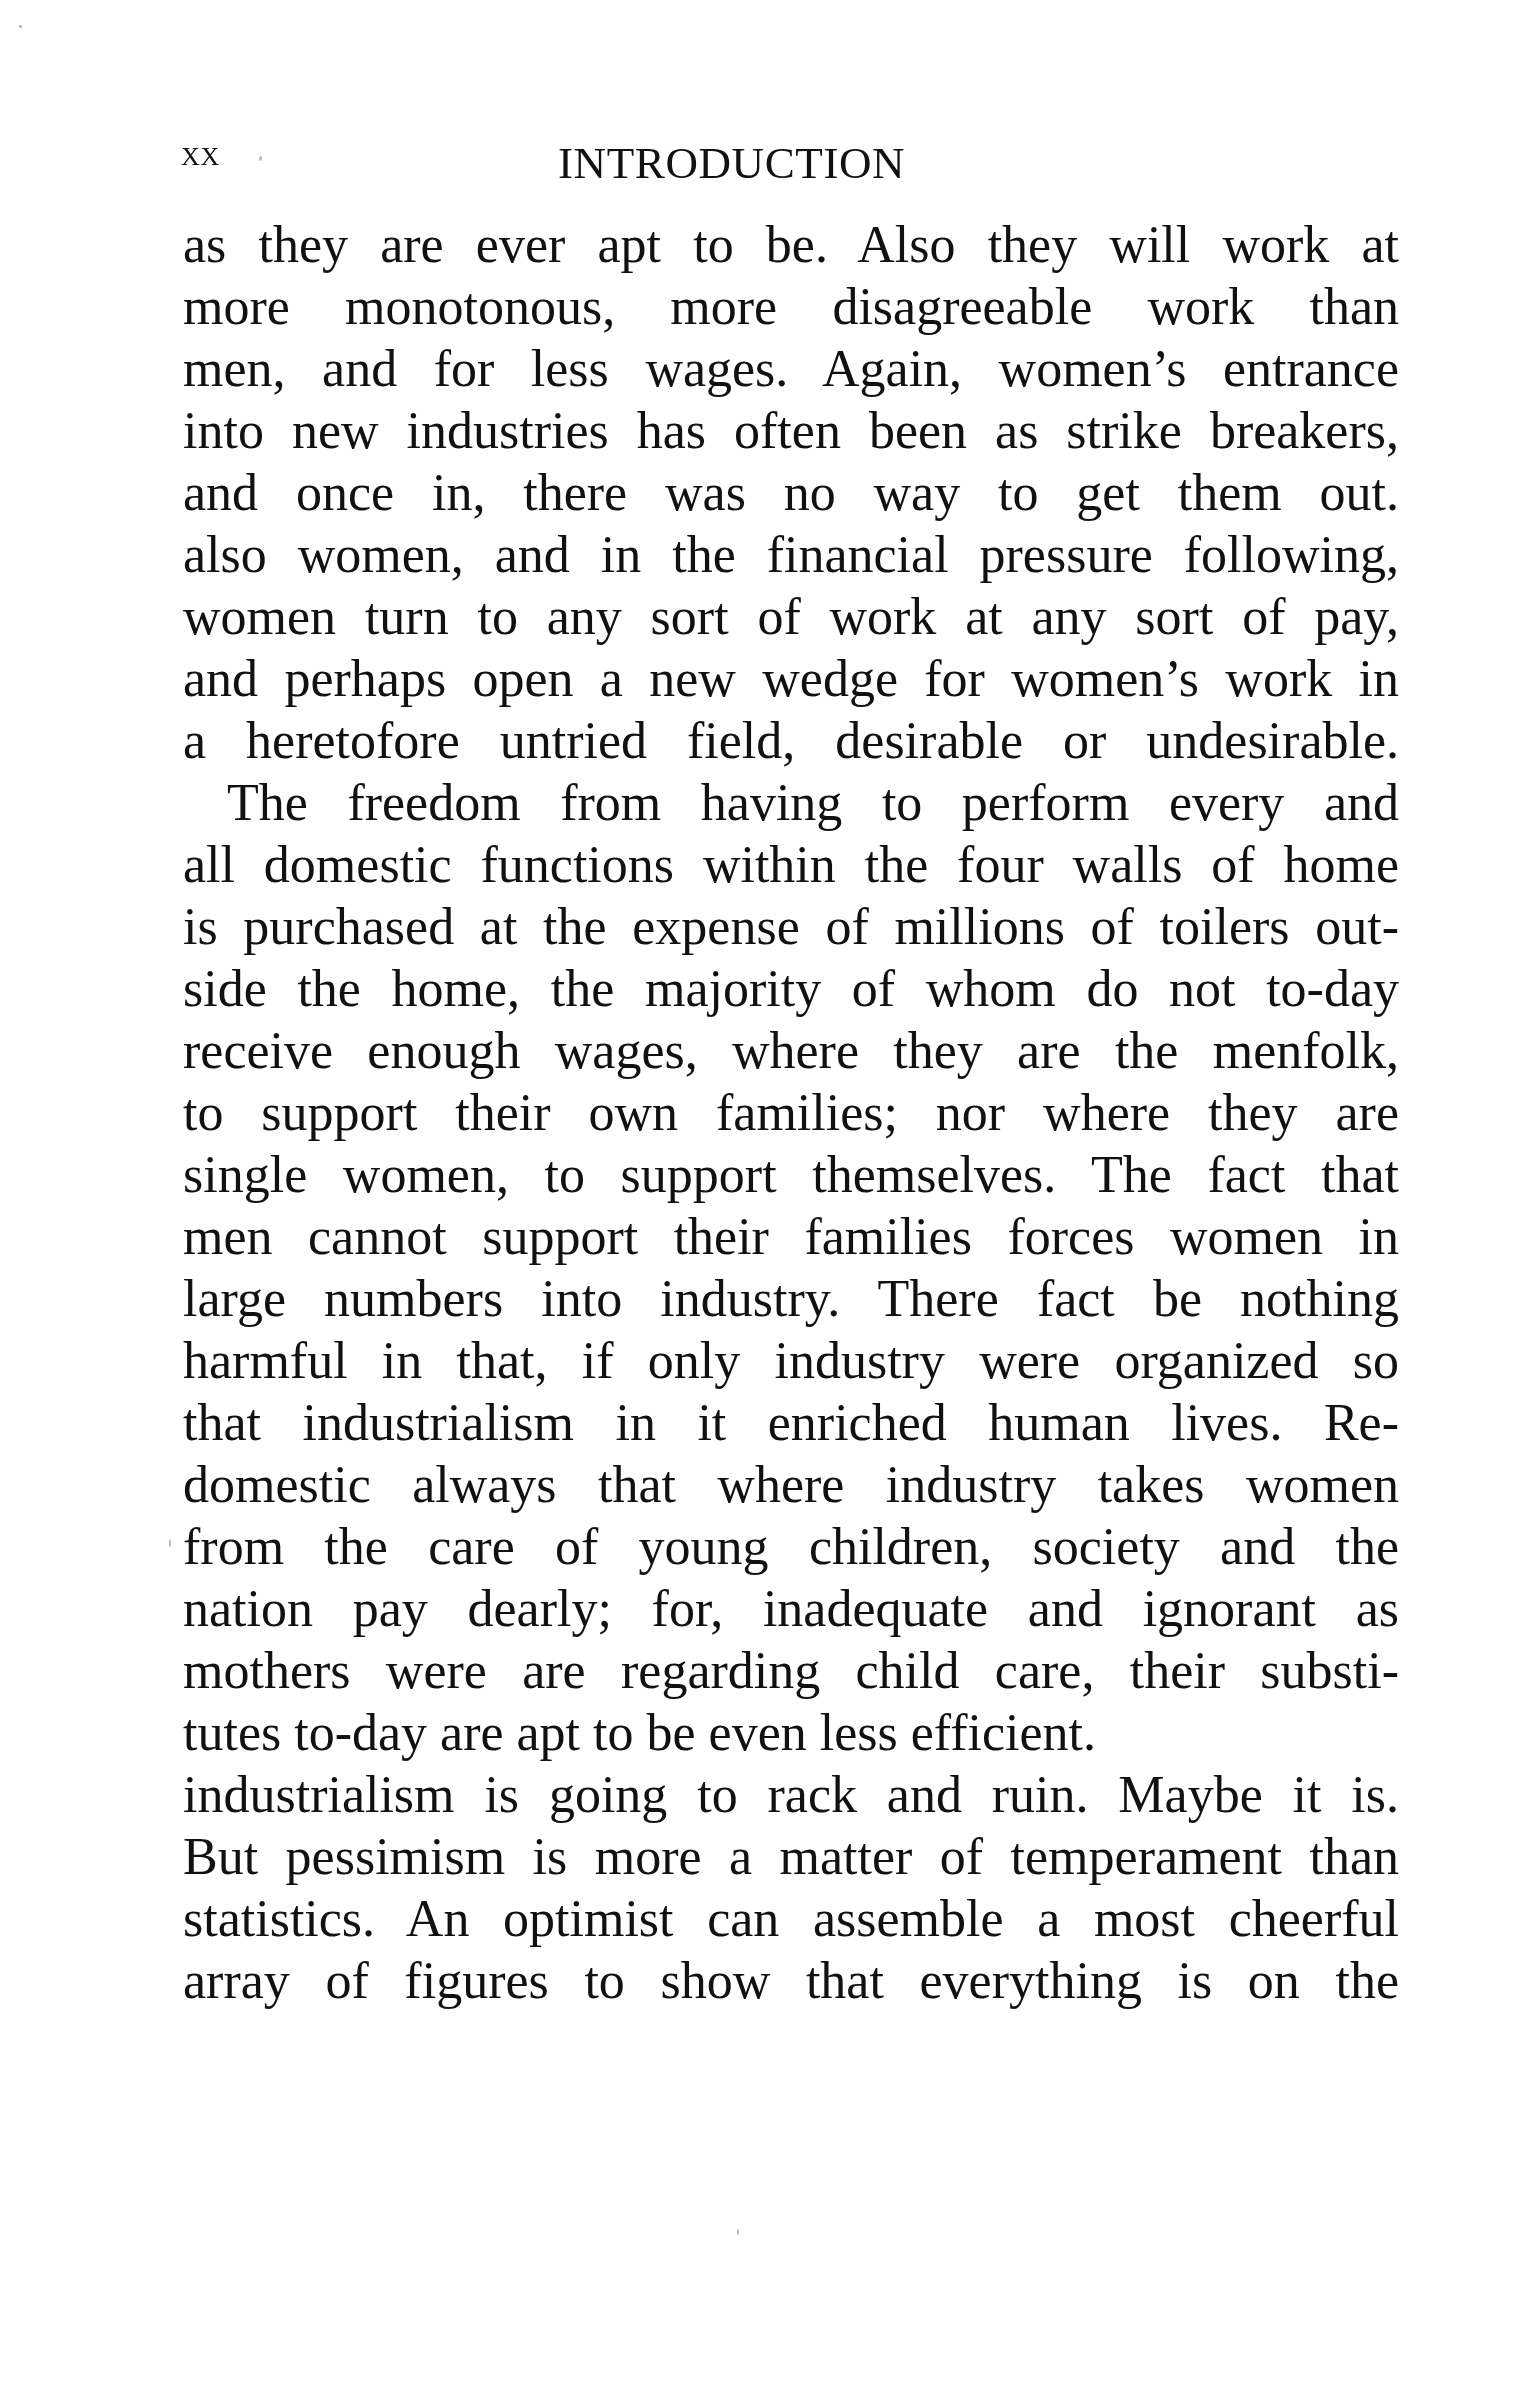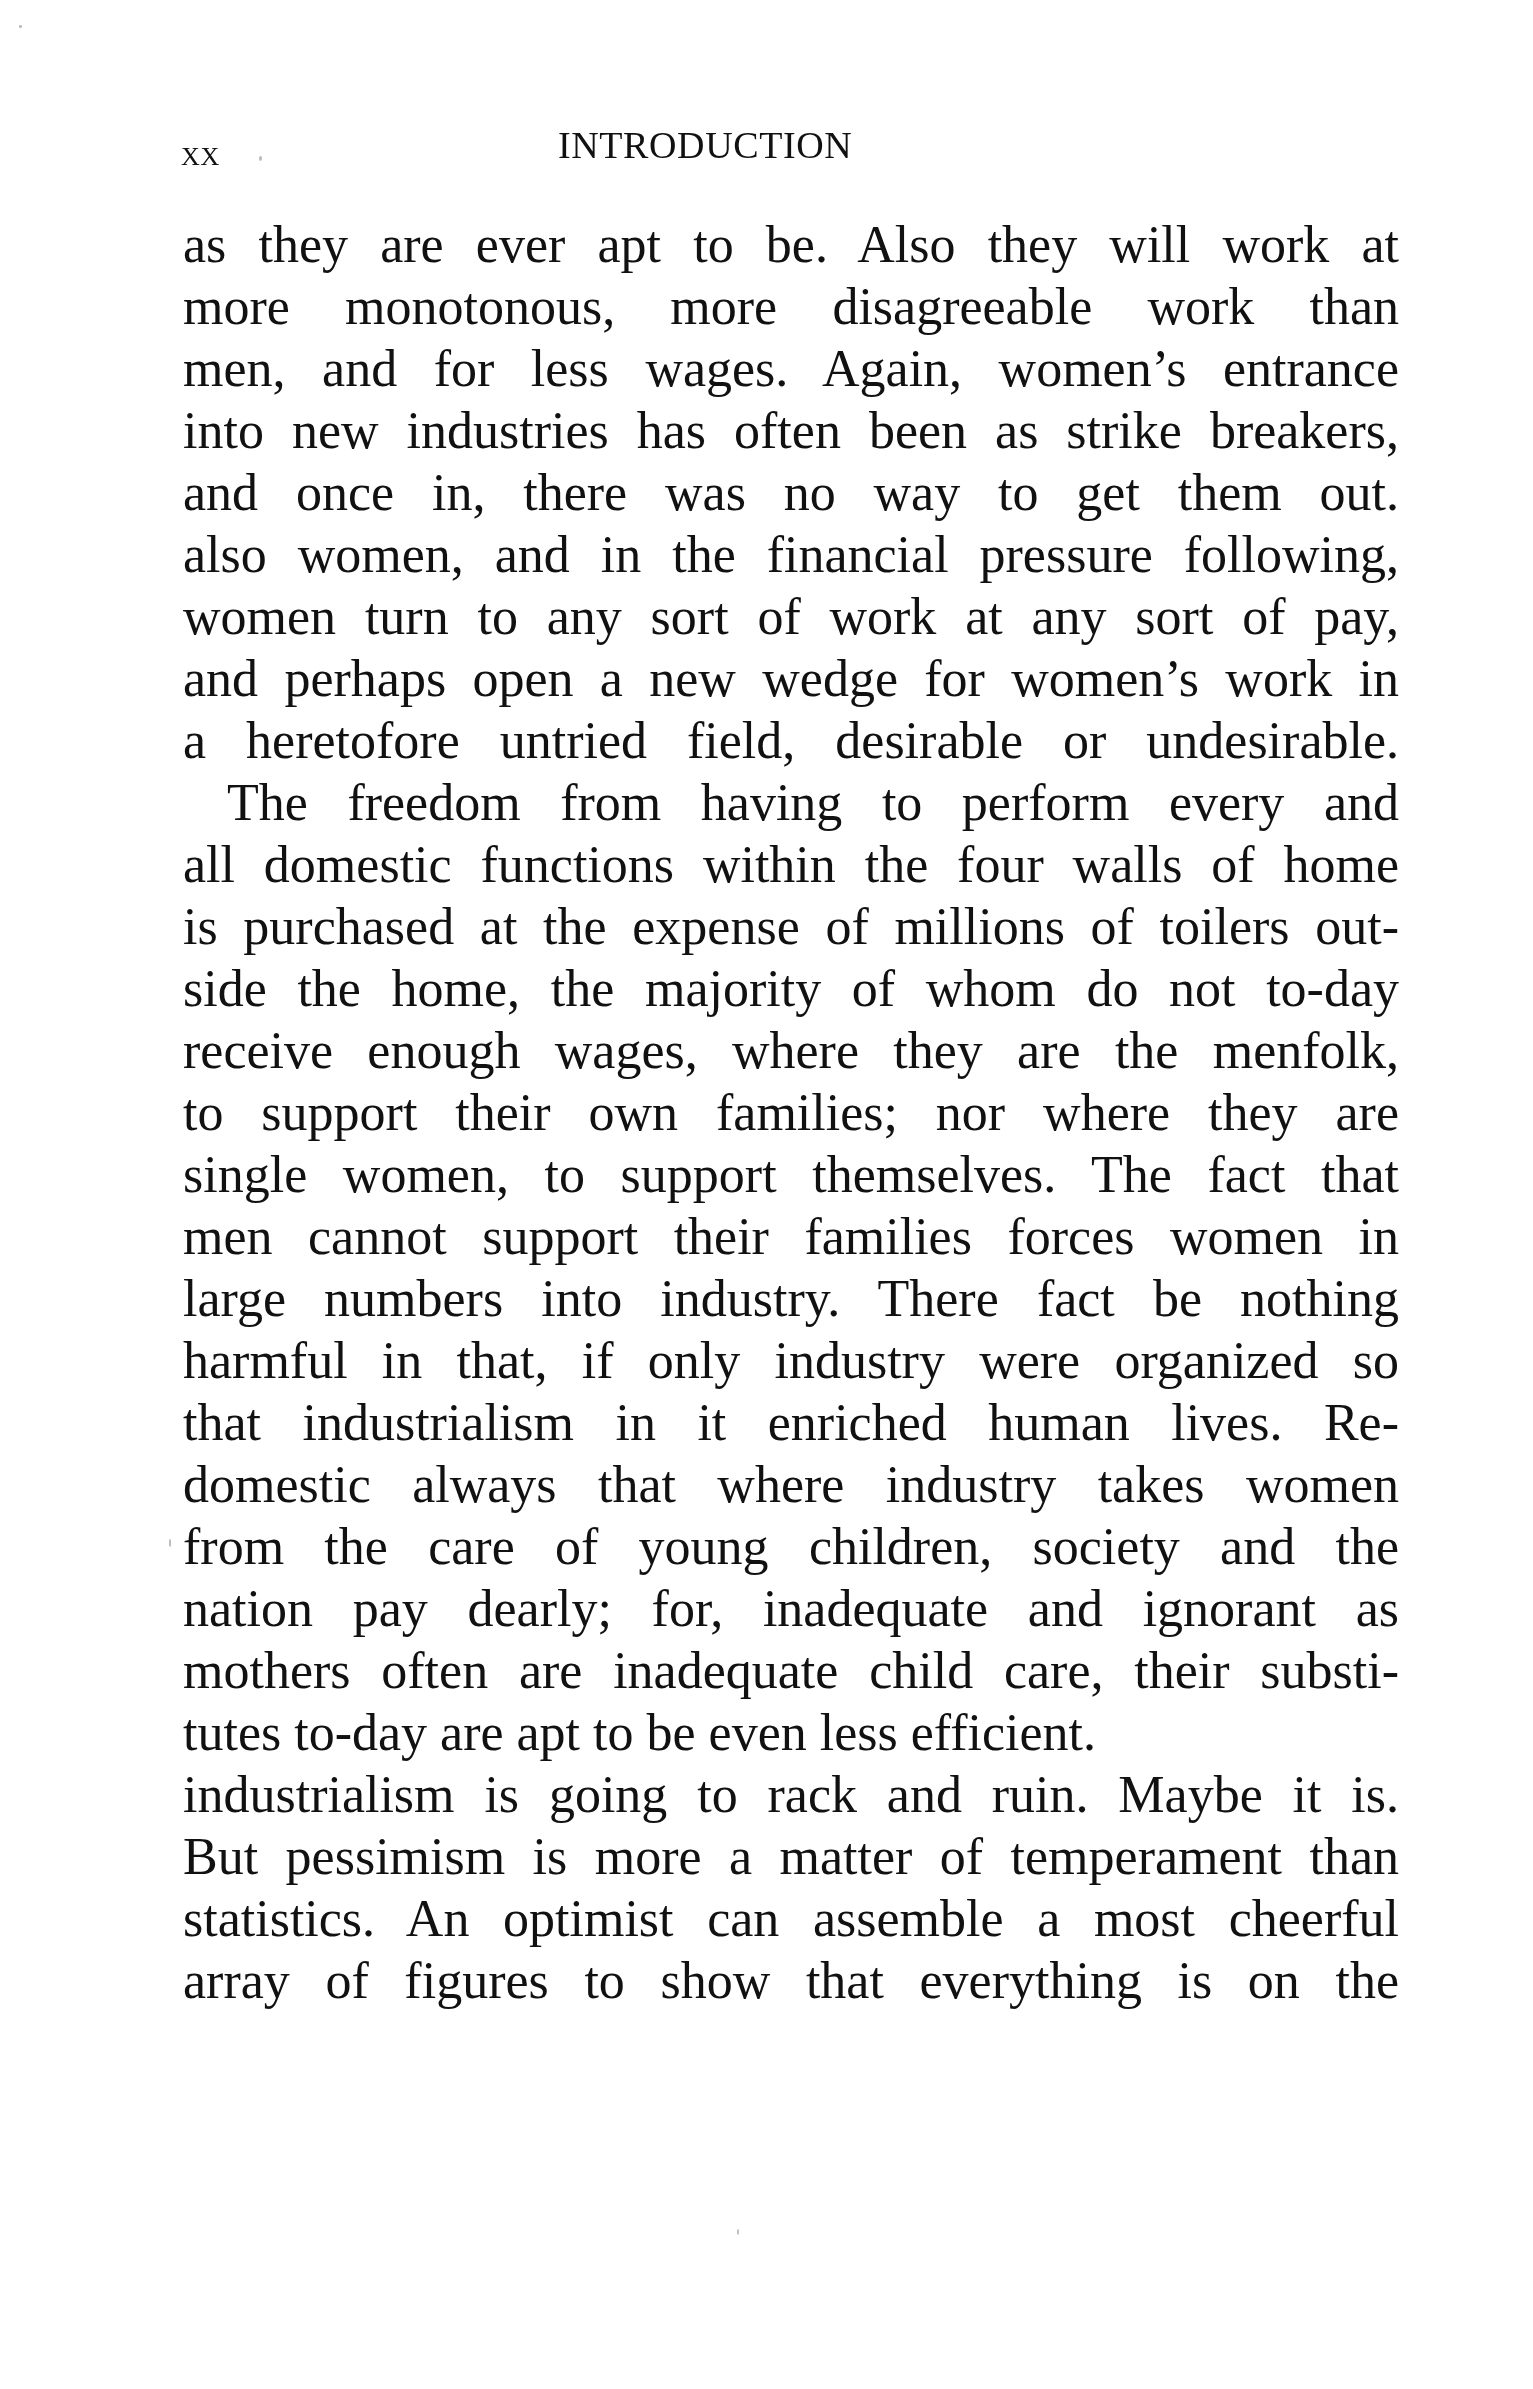--- a/index.html
+++ b/index.html
@@ -33,22 +33,22 @@
     position: absolute;
     left: 0;
     top: 7.6px;
     font-size: 37px;
     letter-spacing: 0.6px;
     font-variant: small-caps;
   }
   .running-title {
     position: absolute;
     left: 377px;
-    top: 0;
-    font-size: 38px;
+    top: 14px;
+    font-size: 45px;
     letter-spacing: 0.6px;
   }
   .body-text {
     position: absolute;
     top: 214px;
     left: 183px;
     width: 1216px;
   }
   .line {
     display: block;
@@ -104,21 +104,21 @@
       <span class="line">receive enough wages, where they are the menfolk,</span>
       <span class="line">to support their own families;  nor where they are</span>
       <span class="line">single women, to support themselves.  The fact that</span>
       <span class="line">men cannot support their families forces women in</span>
       <span class="line">large numbers into industry.  There fact be nothing</span>
       <span class="line">harmful in that, if only industry were organized so</span>
       <span class="line">that industrialism in it enriched human lives.  Re-</span>
       <span class="line">domestic always that where industry takes women</span>
       <span class="line">from the care of young children, society and the</span>
       <span class="line">nation pay dearly; for, inadequate and ignorant as</span>
-      <span class="line">mothers often are inadequate child care, their substi-</span>
+      <span class="line">mothers were are regarding child care, their substi-</span>
       <span class="line last">tutes to-day are apt to be even less efficient.</span>
     </div>
 
     <div>
       <span class="line">industrialism is going to rack and ruin.  Maybe it is.</span>
       <span class="line">But pessimism is more a matter of temperament than</span>
       <span class="line">statistics.  An optimist can assemble a most cheerful</span>
       <span class="line">array of figures to show that everything is on the</span>
     </div>
   </div>

